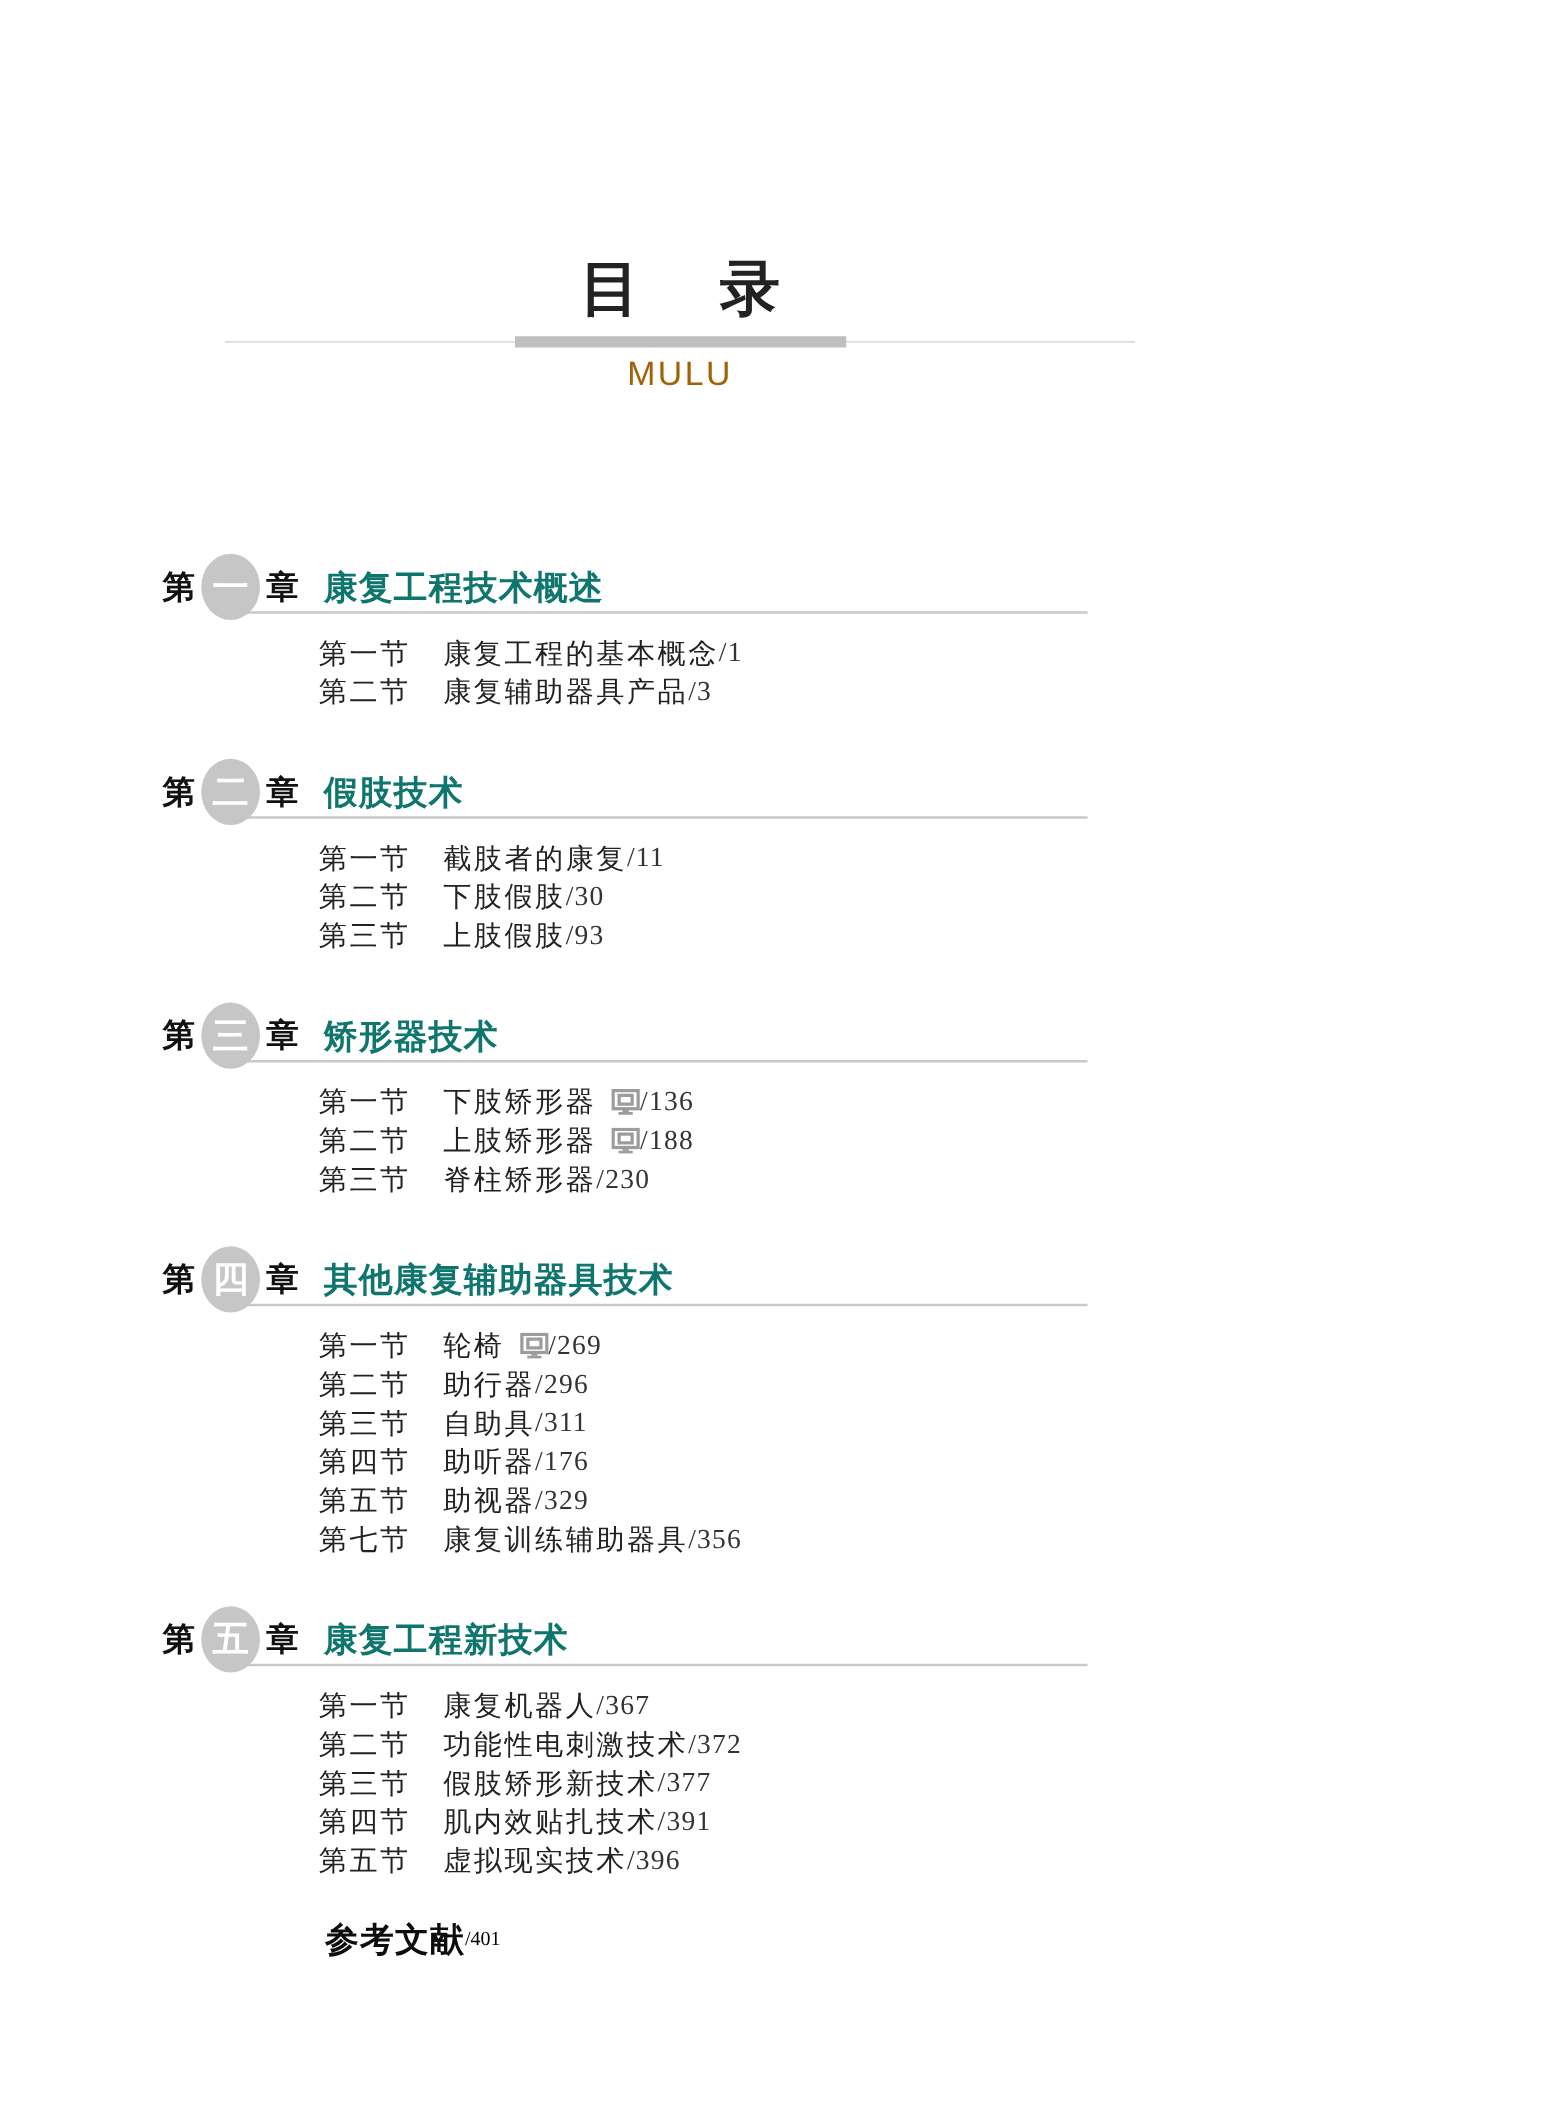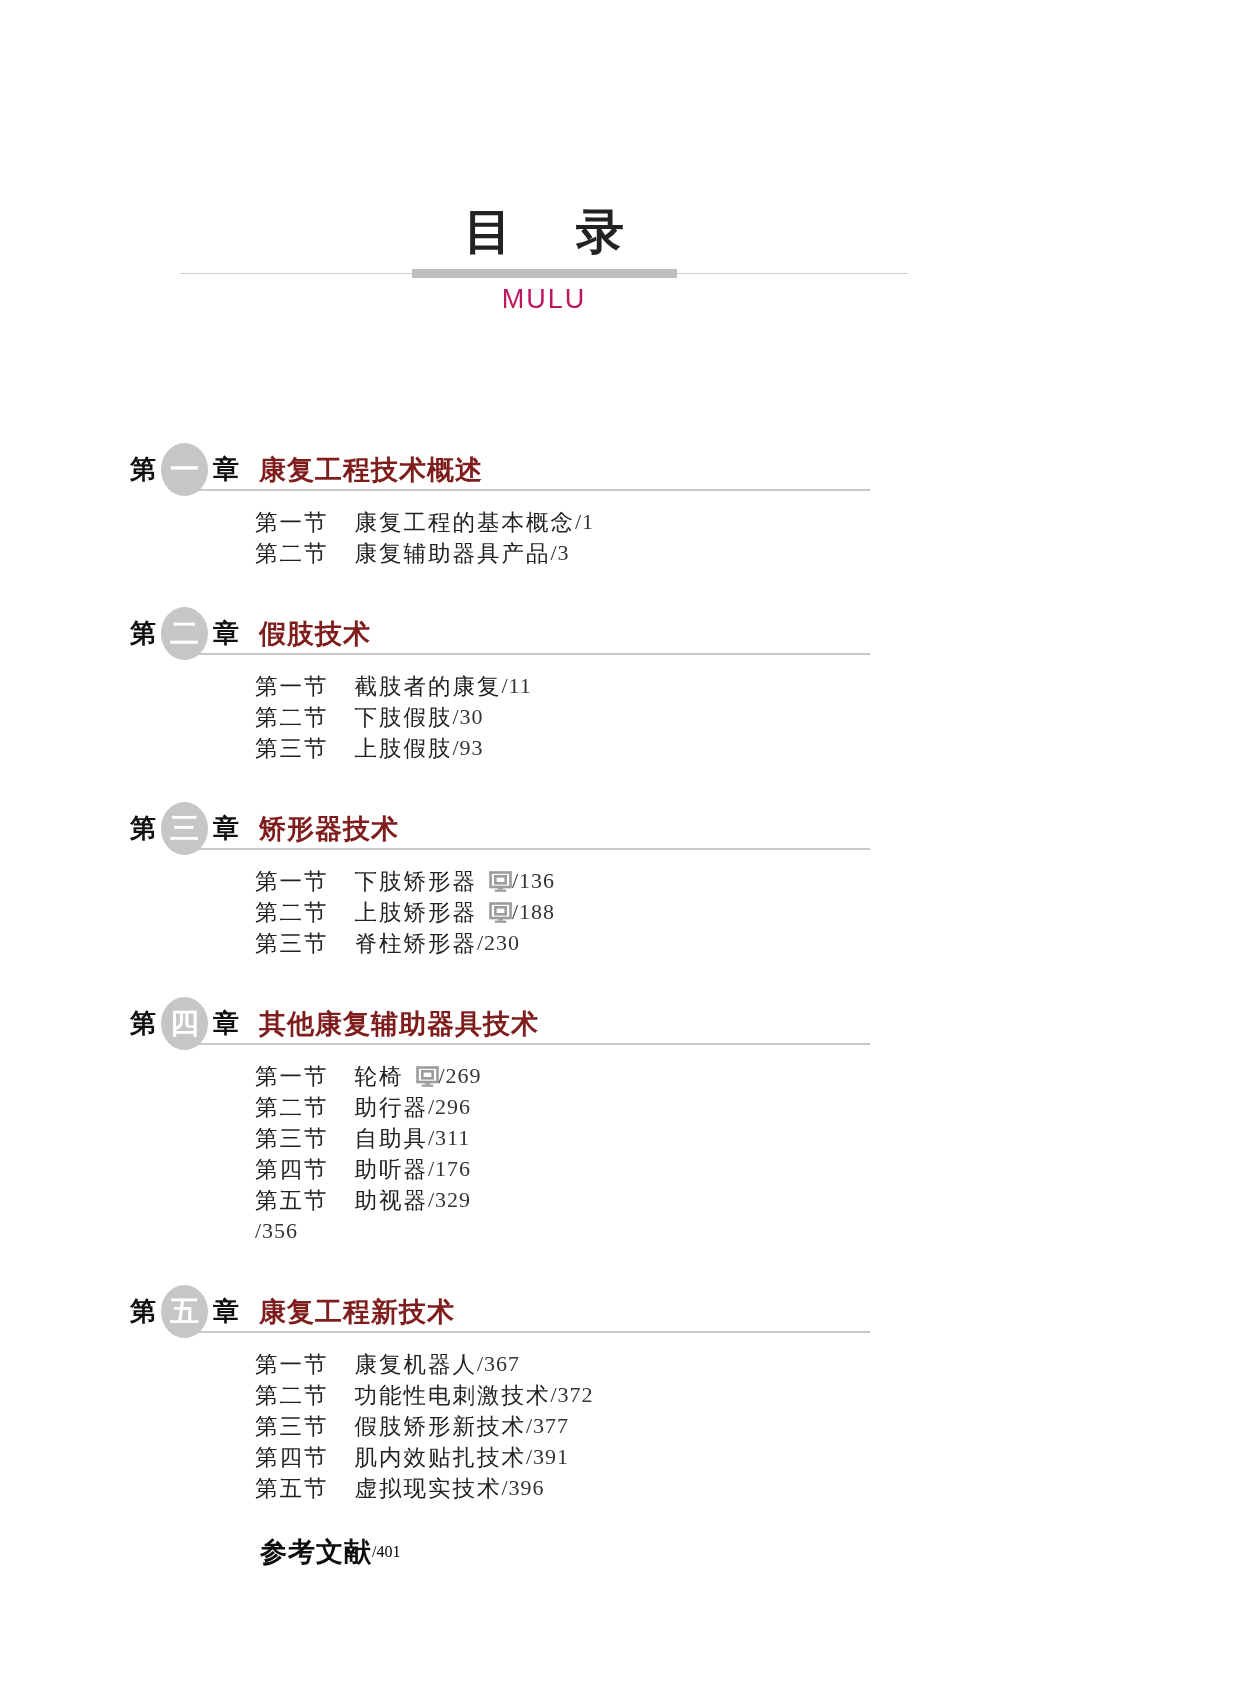--- a/index.html
+++ b/index.html
@@ -24,21 +24,21 @@
   .title-rule .thin {
     position:absolute; left:0; right:0; top:4px; height:1px; background:#cfcfcf;
   }
   .title-rule .thick {
     position:absolute; left:50%; top:0; width:265px; height:9px;
     margin-left:-132px; background:#bfbfbf;
   }
   .doc-subtitle {
     margin-top:6px;
     font-family:"Liberation Sans", sans-serif;
-    font-size:27px; color:#be185d; letter-spacing:2px; font-weight:400;
+    font-size:27px; color:#a16207; letter-spacing:2px; font-weight:400;
   }
 
   
   .content { margin-left:130px; width:740px; }
   .chapters { margin-top:128px; }
   .chapter + .chapter { margin-top:38px; }
 
   .chapter-heading {
     position:relative; display:flex; align-items:center; height:54px;
     font-family:"Liberation Sans", sans-serif; font-weight:bold;
@@ -50,21 +50,21 @@
   .ch-char { position:relative; z-index:2; font-size:26px; color:#111; }
   .ch-circle {
     position:relative; z-index:2;
     width:47px; height:53px; margin:0 5px; border-radius:50%;
     background:#c6c6c6; color:#ffffff;
     display:flex; align-items:center; justify-content:center;
     font-size:29px; font-weight:bold;
     font-family:"Liberation Serif", serif;
   }
   .ch-suffix { margin-right:20px; }
-  .ch-title { position:relative; z-index:2; font-size:27px; color:#7f1d1d; letter-spacing:1px;font-family:Liberation Serif, serif; }
+  .ch-title { position:relative; z-index:2; font-size:27px; color:#0f766e; letter-spacing:1px;font-family:Liberation Serif, serif; }
 
   .section-list { margin-left:125px; margin-top:10px; }
   .section-row {
     display:flex; align-items:center; 
     height:31px; font-size:22.5px; color:#222;
   }
   .section-left { display:flex; align-items:center; }
   .section-label { letter-spacing:2px; }
   .section-title { margin-left:26px; letter-spacing:2px; }
   .monitor-icon { margin-left:12px; display:inline-flex; }
@@ -283,20 +283,25 @@
     <span class="section-left">
       <span class="section-label">第五节</span>
       <span class="section-title">助视器</span>
 
     </span>
     <span class="section-page">/329</span>
   </div>
 
 
   <div class="section-row">
+    <span class="section-left">
+      <span class="section-label">第七节</span>
+      <span class="section-title">康复训练辅助器具</span>
+
+    </span>
     <span class="section-page">/356</span>
   </div>
 </div>
   </div>
 
   <div class="chapter">
     <div class="chapter-heading">
       <div class="chapter-rule"></div>
       <span class="ch-char">第</span>
       <span class="ch-circle">

